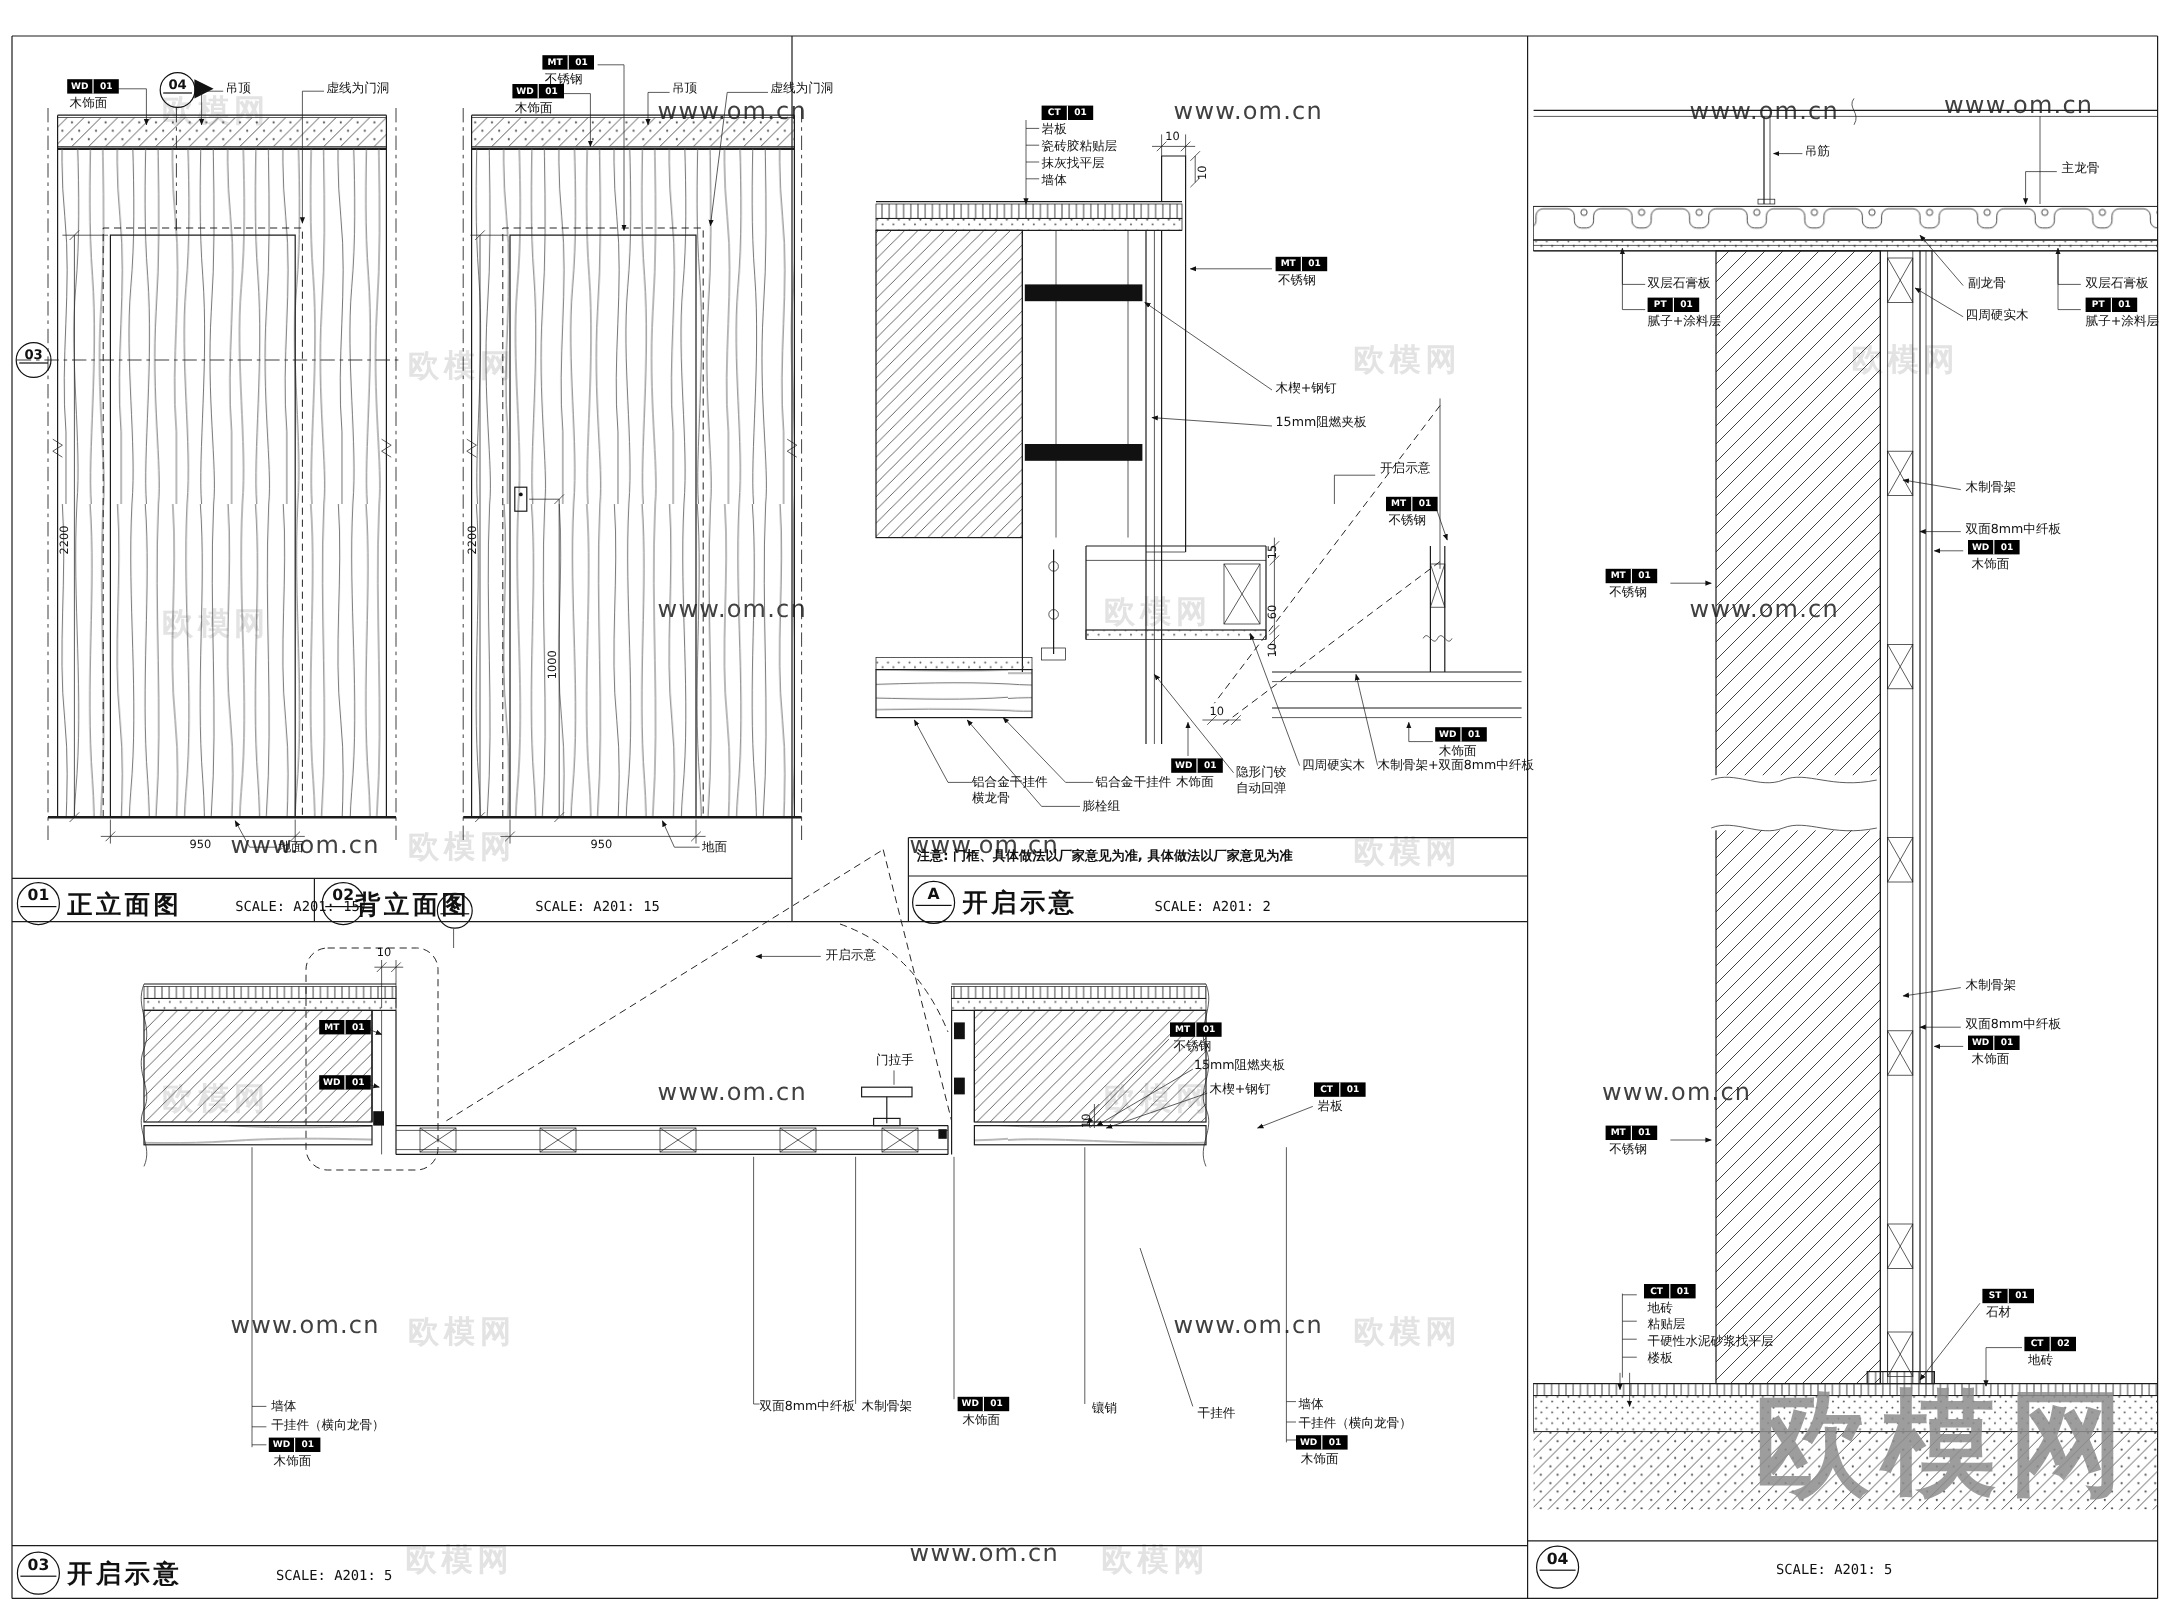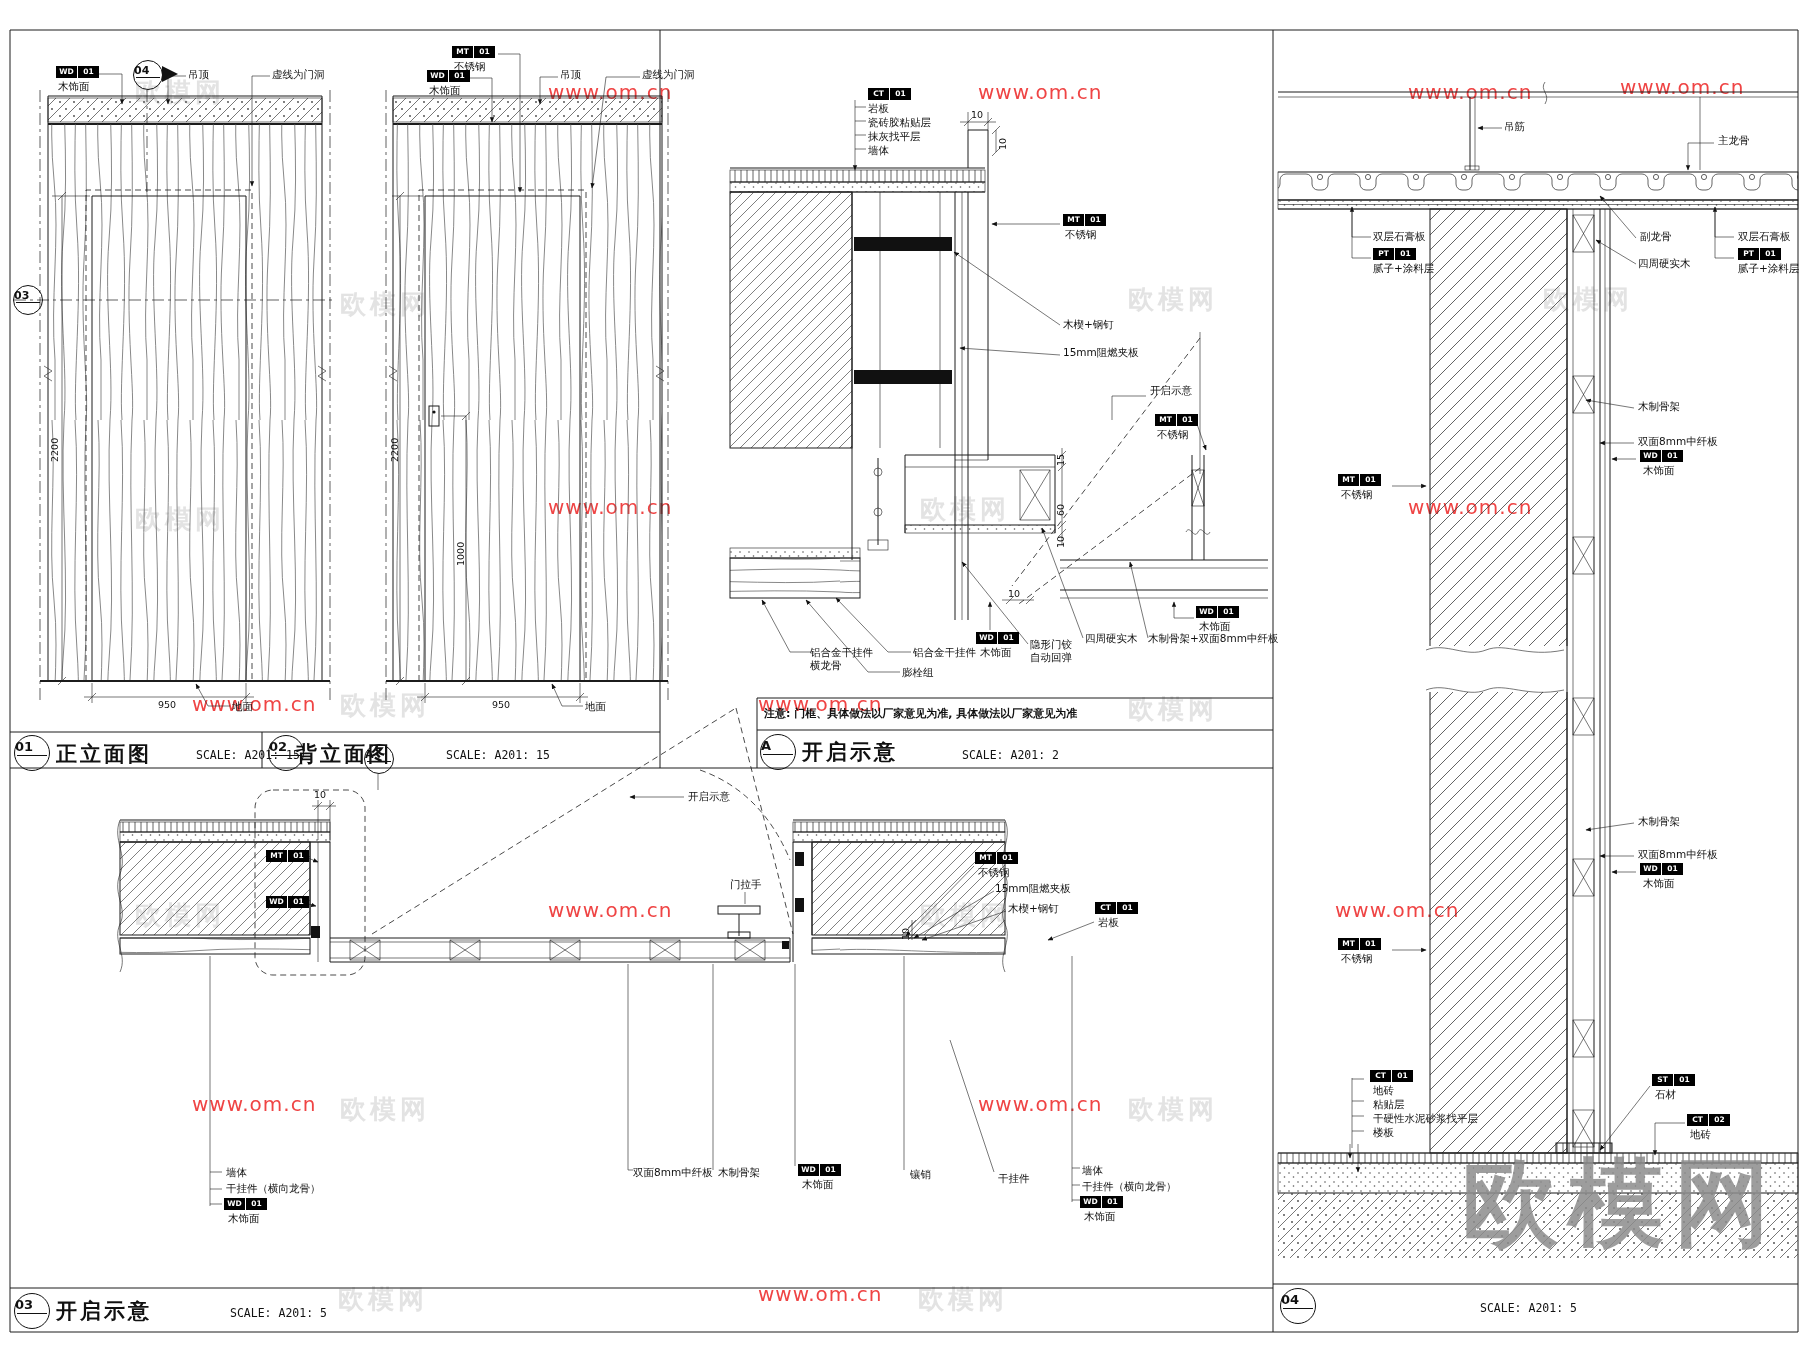--- a/index.html
+++ b/index.html
@@ -1,41 +1,41 @@
 <!DOCTYPE html>
 <html><head>
 <meta charset="utf-8">
 <style>
   html,body{margin:0;padding:0;background:#fff}
   #sheet{position:relative;width:1800px;height:1347px;background:#ffffff;overflow:hidden;
          font-family:"DejaVu Sans",sans-serif}
   
   .wm{position:absolute;color:#e3e3e3;font:bold 26px "DejaVu Sans",sans-serif;letter-spacing:4px;white-space:nowrap}
-  .wmu{position:absolute;color:#ef4444;font:20px "DejaVu Sans",sans-serif;letter-spacing:1px;white-space:nowrap}
+  .wmu{position:absolute;color:#404040;font:20px "DejaVu Sans",sans-serif;letter-spacing:1px;white-space:nowrap}
   .bigwm{position:absolute;color:#8d8d8d;opacity:.85;font:bold 96px "DejaVu Sans",sans-serif;letter-spacing:10px;white-space:nowrap;z-index:6}
   
   #lw{position:absolute;left:0;top:0;z-index:2}
   #lw g line,#lw g path,#lw g polyline,#lw g rect,#lw g circle{stroke:#1c1c1c;stroke-width:1;fill:none}
   #lw g .t{stroke-width:.6}
   #lw g .k{stroke-width:2.2}
   #lw g .d{stroke-dasharray:6 4;stroke-width:.8}
   #lw g .dd{stroke-dasharray:12 4 3 4;stroke-width:.7}
   #lw g .f{fill:#111;stroke:none}
   
   .lbl{position:absolute;font:10.5px/1.25 "DejaVu Sans",sans-serif;color:#111;white-space:nowrap;z-index:4}
   .dim{position:absolute;font:9.5px/1.1 "DejaVu Sans",sans-serif;color:#111;white-space:nowrap;z-index:4}
   .vert{transform:rotate(-90deg);transform-origin:0 0}
   .note{position:absolute;font:bold 11px "DejaVu Sans",sans-serif;color:#111;white-space:nowrap;z-index:4}
   
   .tag{position:absolute;display:flex;background:#000;color:#fff;z-index:5;
        font:bold 7.5px/12px "DejaVu Sans",sans-serif;height:12px}
   .tag i{font-style:normal;padding:0 3px;min-width:15px;text-align:center}
   .tag i:first-child{border-right:1px solid #fff}
   
-  .bub{position:absolute;border:1.4px solid #111;border-radius:50%;
+  .bub{position:absolute;border:1.4px solid #111;border-radius:50%;text-align:center;
        font-family:"DejaVu Sans",sans-serif;font-weight:bold;color:#111;background:transparent;z-index:4}
   .bub::after{content:"";position:absolute;left:2px;right:2px;top:56%;border-top:1.2px solid #111}
   .b34{width:34px;height:34px;font-size:13px}
   .b28{width:28px;height:28px;font-size:11px}
   .bub .n{display:block;margin-top:3px}
   
   .tname{position:absolute;font:bold 21px "DejaVu Sans",sans-serif;color:#111;letter-spacing:3px;z-index:4;white-space:nowrap}
   .tscale{position:absolute;font:11.5px "DejaVu Sans Mono",monospace;color:#111;z-index:4;white-space:nowrap}
 </style>
 </head>

